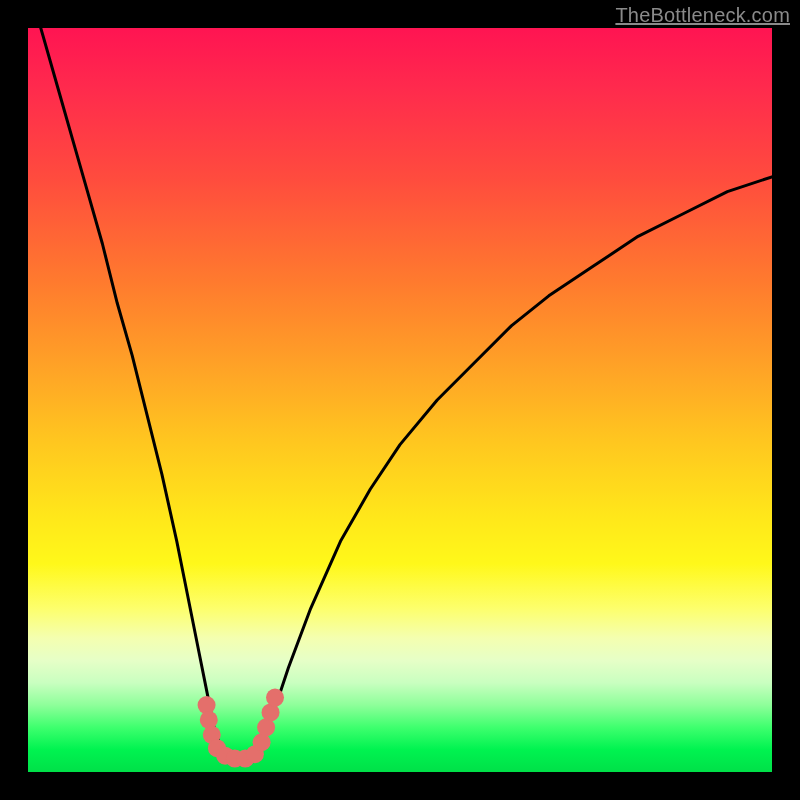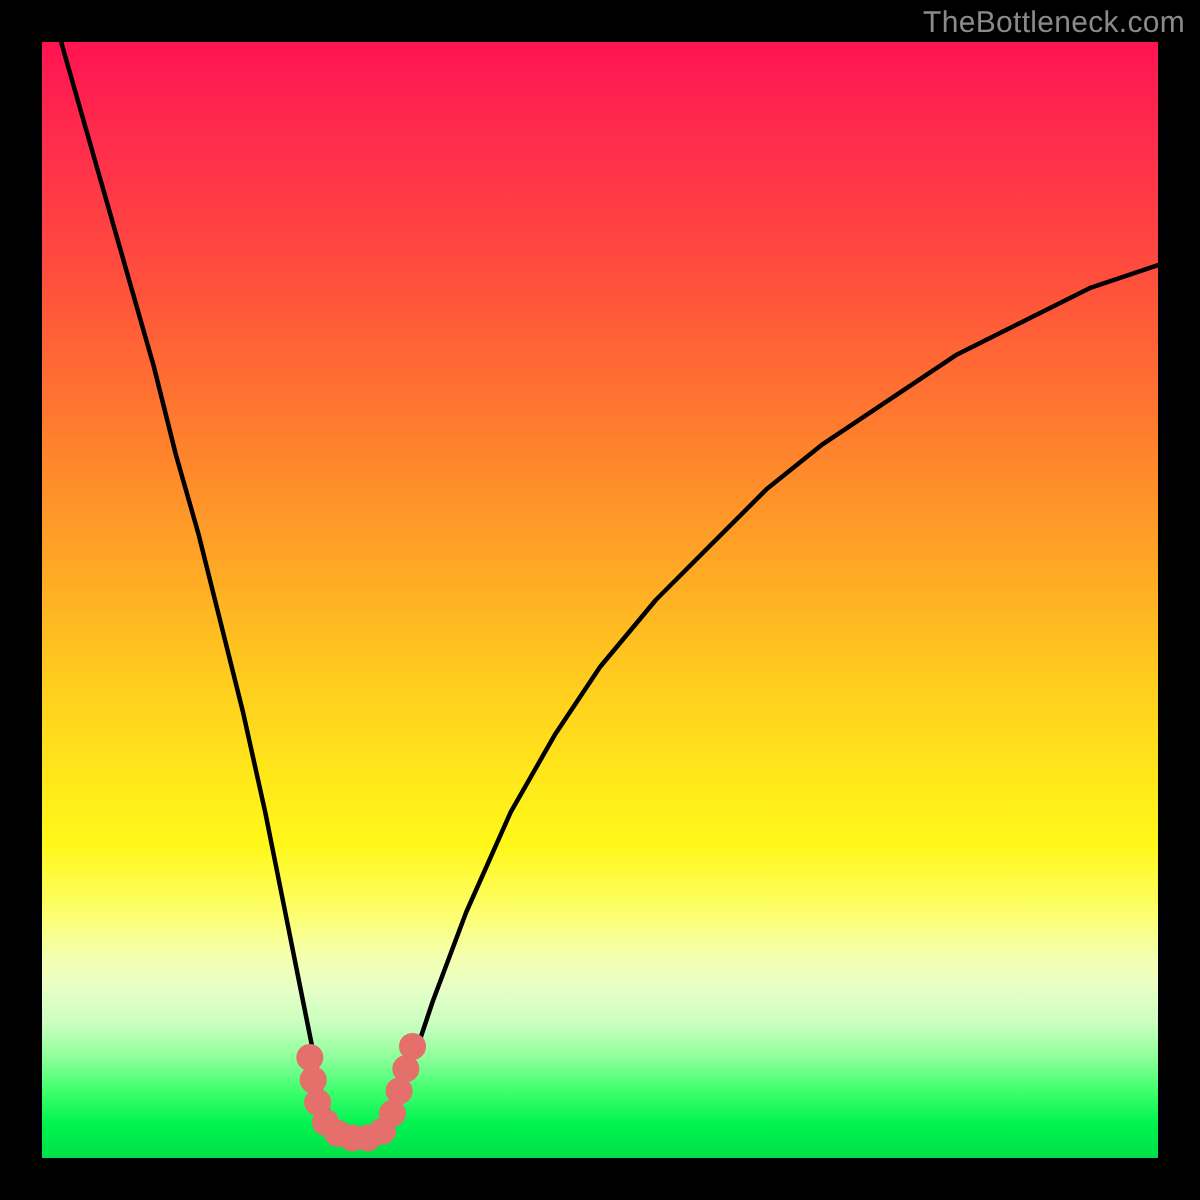--- a/index.html
+++ b/index.html
@@ -44,20 +44,21 @@
   }
   .watermark {
     position: absolute;
     top: 4px;
     right: 10px;
     color: #8a8a8a;
     font-size: 20px;
     letter-spacing: 0.2px;
     z-index: 50;
     user-select: none;
+    text-decoration: underline;
   }
 </style>
 </head>
 <body>
 
 <div class="watermark">TheBottleneck.com</div>
 
 <div class="frame">
   <div class="gradient"></div>
 

